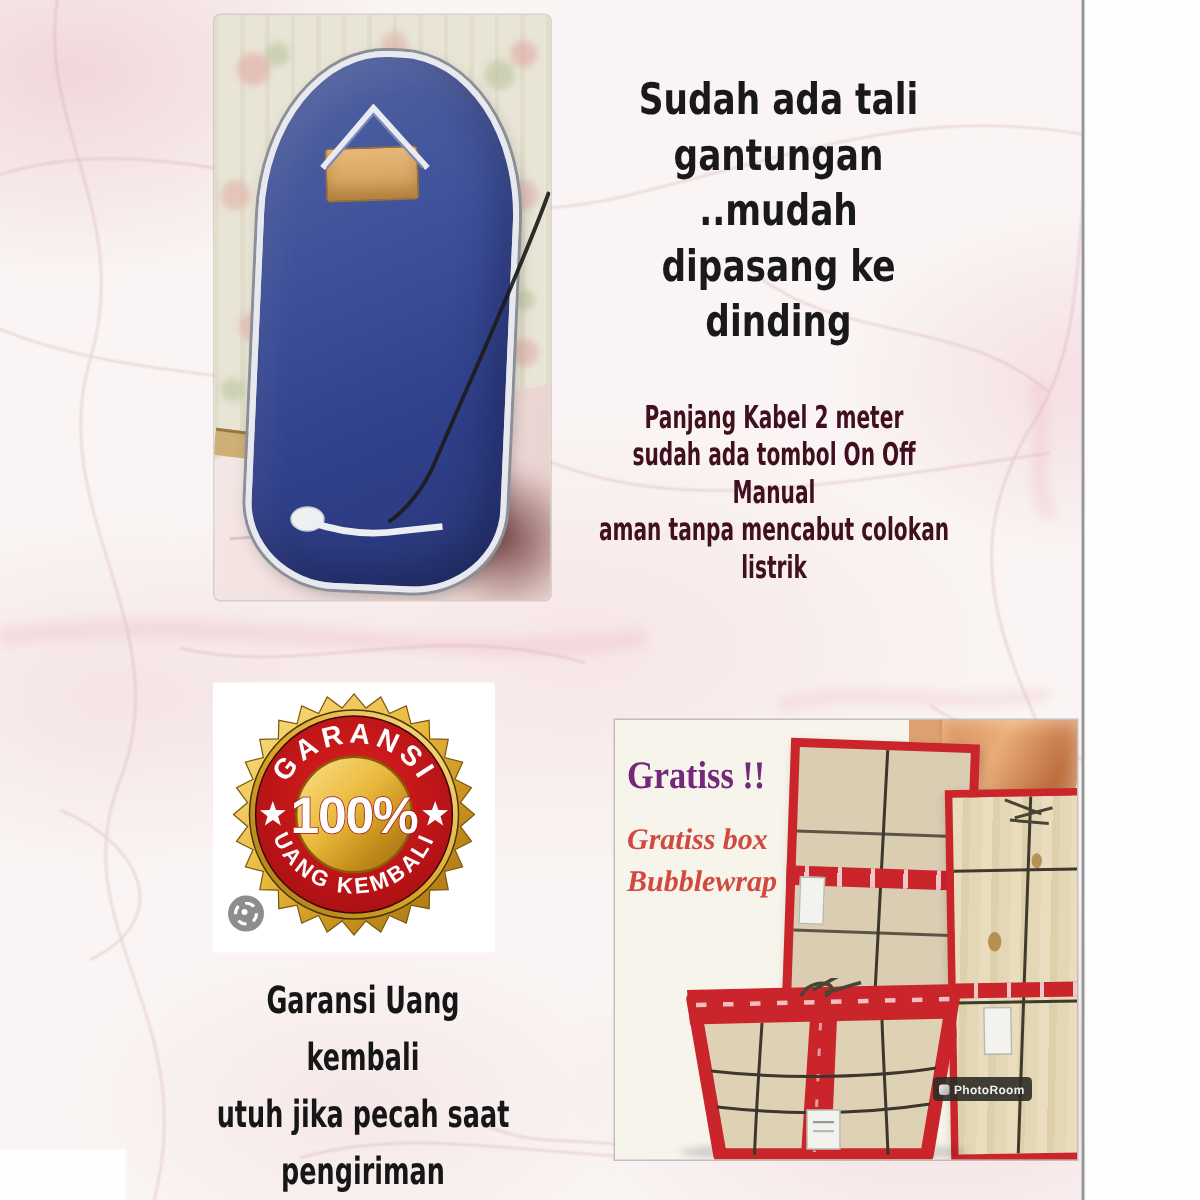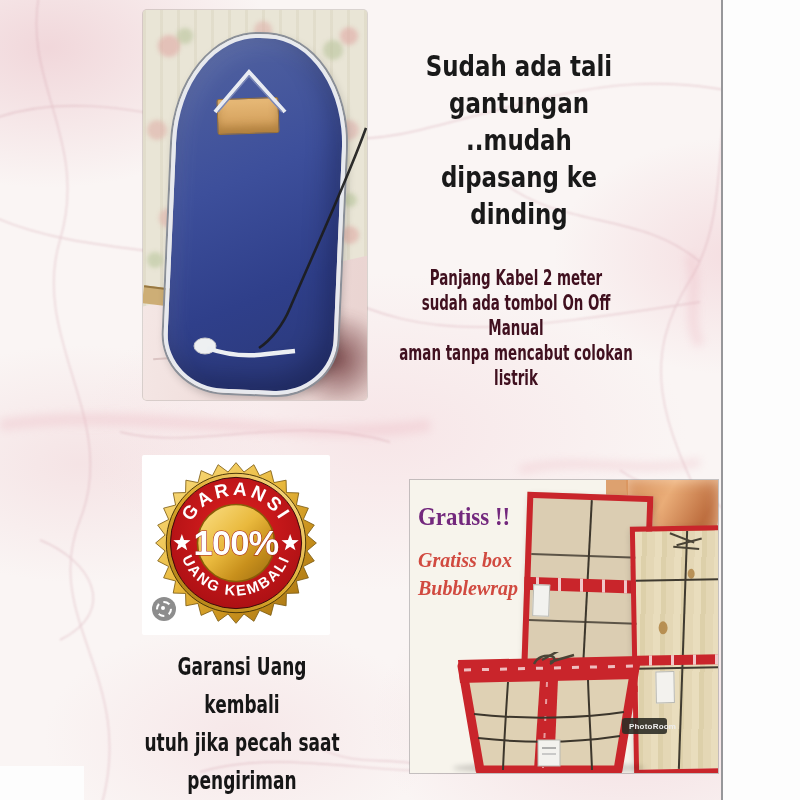--- a/index.html
+++ b/index.html
@@ -66,21 +66,21 @@
       background:repeating-linear-gradient(92deg,#e9ddbd 0 7px,#ddd0aa 7px 12px,#e4d7b5 12px 20px);
       border:5px solid #c9252b;box-shadow:1px 3px 7px rgba(0,0,0,.2);}
   .wp-knot1{position:absolute;left:26%;top:38%;width:9px;height:13px;border-radius:50%;background:#b08443;opacity:.85;}
   .wp-knot2{position:absolute;left:60%;top:16%;width:7px;height:10px;border-radius:50%;background:#ad8040;opacity:.8;}
   .wp-strap-v{position:absolute;left:52%;top:0;width:2px;height:100%;background:#3f3a30;transform:rotate(3deg);}
   .wp-strap-h1{position:absolute;left:0;top:20%;width:100%;height:2px;background:#3f3a30;}
   .wp-strap-h2{position:absolute;left:0;top:57%;width:100%;height:2px;background:#3f3a30;}
   .wp-tape-h{position:absolute;left:0;top:52%;width:100%;height:10px;}
   .wp-label{position:absolute;left:18px;top:140px;width:17px;height:30px;background:#f3f2ee;border:1px solid #b9b9b2;}
   .wp-branch{position:absolute;width:26px;height:2px;background:#4a4436;}
-  .photoroom-pill{position:absolute;left:212px;top:238px;width:45px;height:16px;background:rgba(45,45,38,.9);border-radius:3px;display:flex;align-items:center;gap:3px;padding:0 4px;box-sizing:border-box;}
+  .photoroom-pill{position:absolute;left:212px;top:238px;width:66px;height:16px;background:rgba(45,45,38,.9);border-radius:3px;display:flex;align-items:center;gap:3px;padding:0 4px;box-sizing:border-box;}
   .pr-logo{width:7px;height:7px;border-radius:2px;background:linear-gradient(135deg,#eee,#aaa);}
   .pr-text{color:#efefef;font-size:8px;font-weight:700;letter-spacing:.2px;}
   .crate-svg{position:absolute;left:36px;top:172px;}
   
   .arc-text{font-family:"Liberation Sans",sans-serif;font-weight:700;fill:#fff;}
 </style>
 </head>
 <body>
 
 <div class="canvas">

